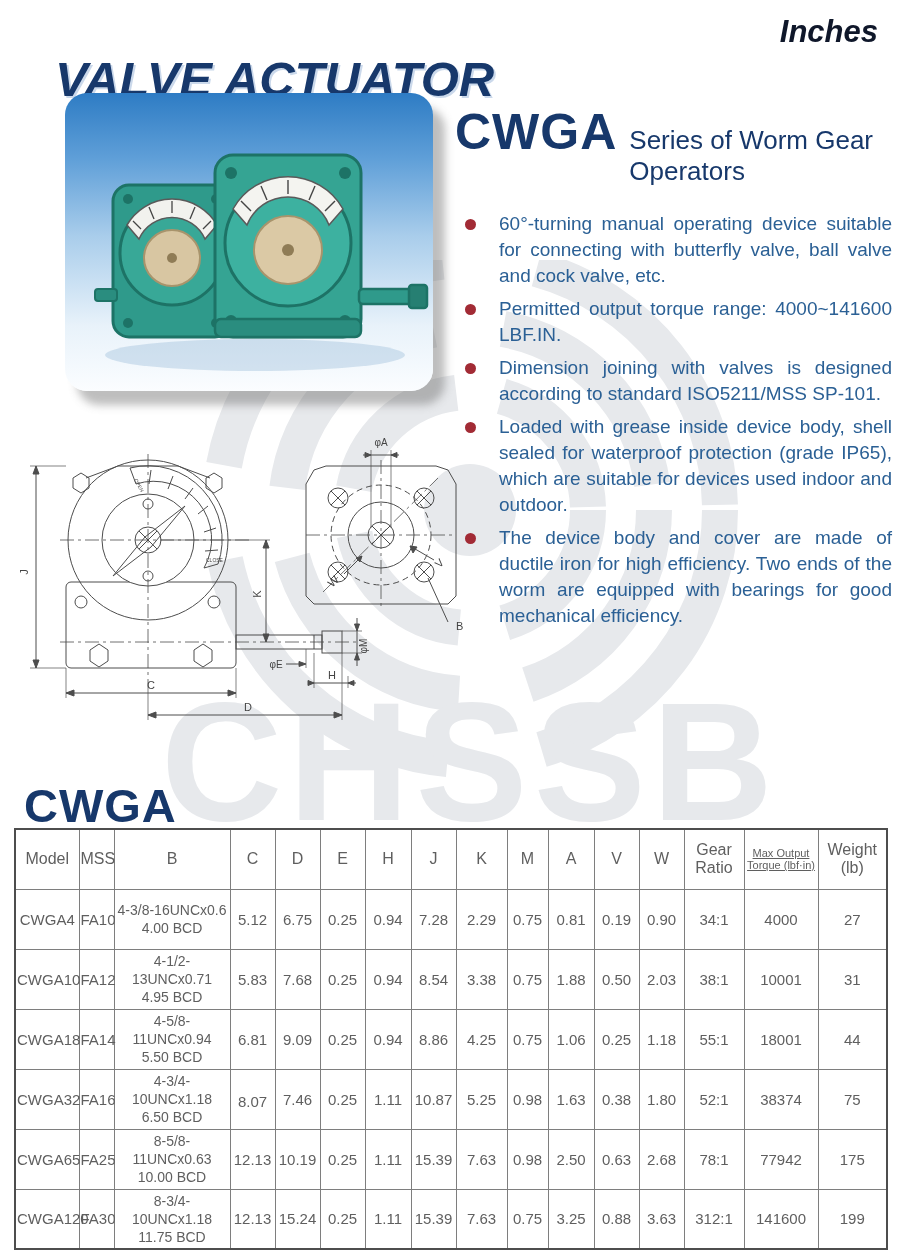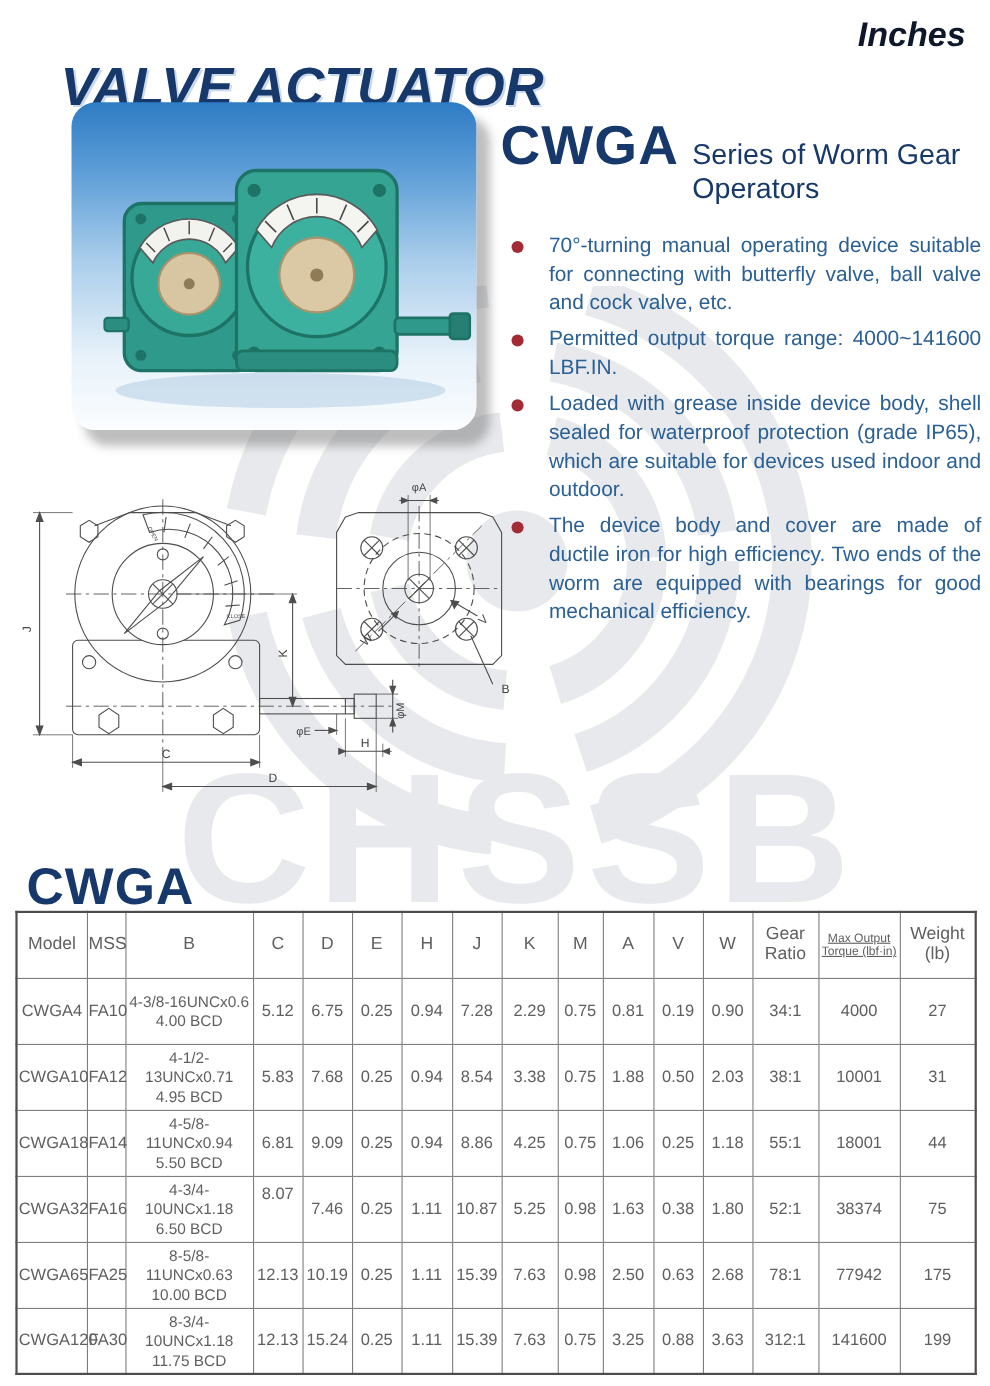--- a/index.html
+++ b/index.html
@@ -45,21 +45,21 @@
   table.params { position:absolute; left:14px; top:828px; width:872px; z-index:2;
                  border-collapse:collapse; table-layout:fixed; background:rgba(255,255,255,0); }
   table.params th, table.params td {
       border:1px solid #7e7e7e; color:#5f5f5f; text-align:center; vertical-align:middle;
       white-space:pre-line; padding:2px 1px; }
   table.params { border:2px solid #4d4d4d; }
   table.params th { height:60px; font-weight:normal; font-size:16px; background:rgba(255,255,255,0); }
   table.params td { height:60px; font-size:15px; }
   table.params th:nth-child(15) { font-size:11px;text-decoration:underline; }
   table.params td:nth-child(3) { font-size:14px; line-height:1.3; }
-  table.params tbody tr:nth-child(4) td:nth-child(4) { vertical-align:top; padding-top:7px; }
+  table.params tbody tr:nth-child(4) td:nth-child(4) { vertical-align:top; padding-top:23px; }
 
   col.c-model{width:64px;} col.c-mss{width:35px;} col.c-b{width:116px;}
   col.c-c{width:45px;} col.c-d{width:45px;} col.c-e{width:45px;} col.c-h{width:46px;}
   col.c-j{width:45px;} col.c-k{width:51px;} col.c-m{width:41px;} col.c-a{width:46px;}
   col.c-v{width:45px;} col.c-w{width:45px;} col.c-gr{width:60px;} col.c-mo{width:74px;} col.c-wt{width:69px;}
 </style>
 </head>
 <body>
 
 <div class="page">
@@ -126,22 +126,23 @@
       </g>
     </svg>
   </div>
 
   <div class="intro">
     <div class="series-line">
       <span class="series-code">CWGA</span>
       <span class="series-sub">Series of Worm Gear Operators</span>
     </div>
     <ul class="bullets">
-      <li>70°-turning manual operating device suitable for connecting with butterfly valve, ball valve and cock valve, etc.</li>
+      <li>60°-turning manual operating device suitable for connecting with butterfly valve, ball valve and cock valve, etc.</li>
       <li>Permitted output torque range: 4000~141600 LBF.IN.</li>
+      <li>Dimension joining with valves is designed according to standard ISO5211/MSS SP-101.</li>
       <li>Loaded with grease inside device body, shell sealed for waterproof protection (grade IP65), which are suitable for devices used indoor and outdoor.</li>
       <li>The device body and cover are made of ductile iron for high efficiency. Two ends of the worm are equipped with bearings for good mechanical efficiency.</li>
     </ul>
   </div>
 
   <div class="drawing">
     <svg width="455" height="340" viewBox="0 0 455 340">
       <g fill="none" stroke="#4d4d4d" stroke-width="1">
 
         <circle cx="130" cy="108" r="80"></circle>

